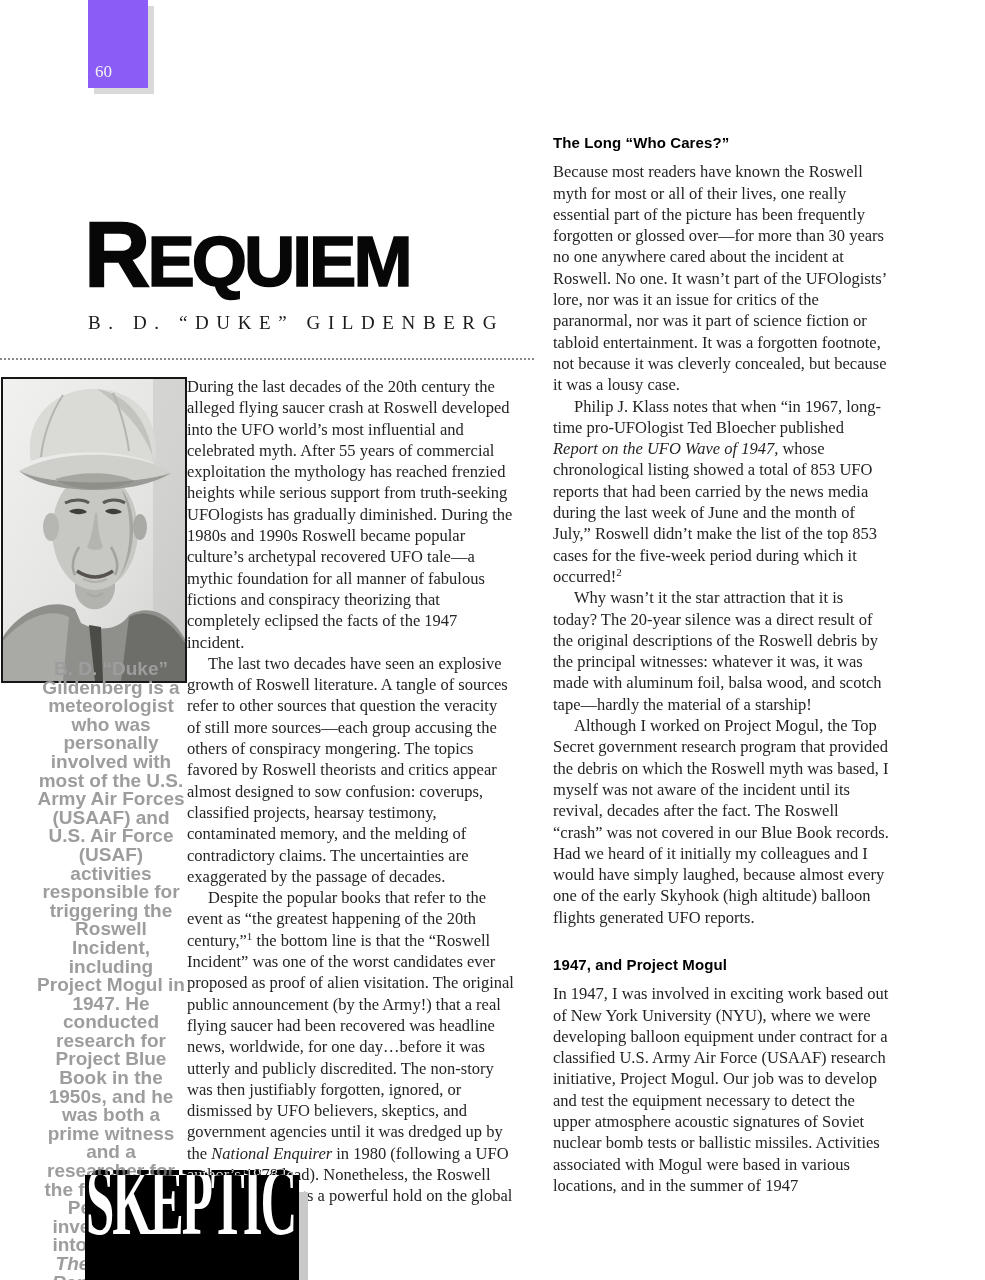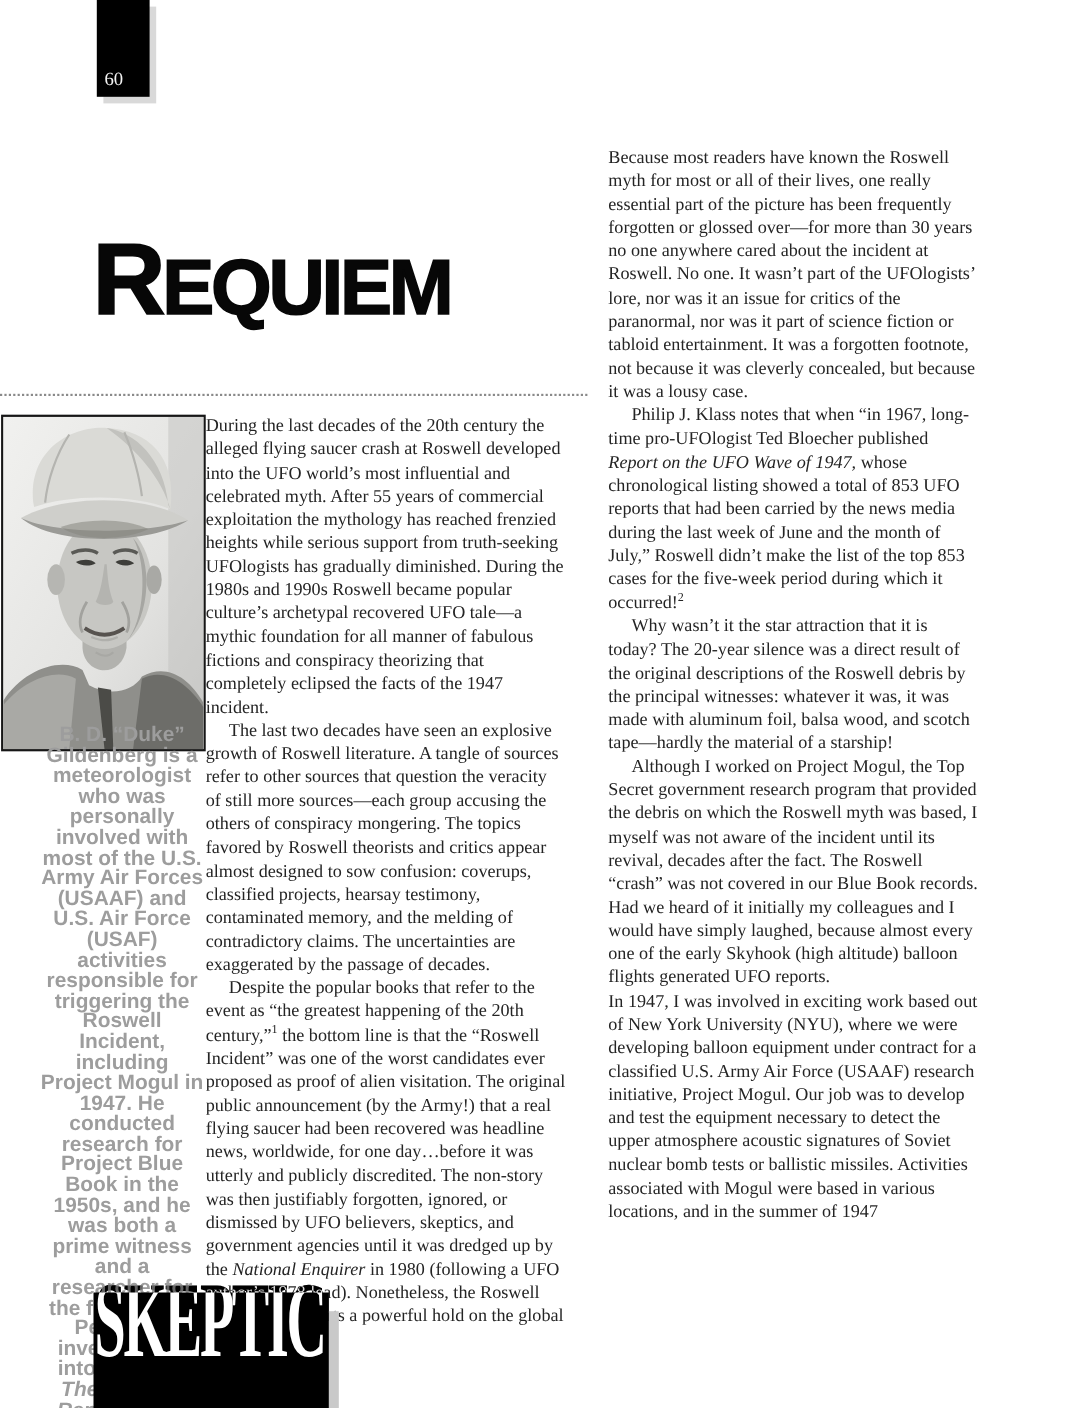--- a/index.html
+++ b/index.html
@@ -4,22 +4,22 @@
 <title>A Roswell Requiem</title>
 <style>
   html,body{margin:0;padding:0;background:#ffffff;}
   .page{
     position:relative;width:985px;height:1280px;background:#ffffff;
     overflow:hidden;isolation:isolate;
     font-family:"Liberation Serif",serif;color:#232323;
   }
 
   
-  .pagenum-box{position:absolute;left:88px;top:0;width:48px;height:88px;
-    background:#000000;box-shadow:6px 6px 0 #d9d9d9;}
+  .pagenum-box{position:absolute;left:88px;top:0;width:60px;height:88px;
+    background:#8b5cf6;box-shadow:6px 6px 0 #d9d9d9;}
   .pagenum-box .num{position:absolute;left:7px;bottom:6px;color:#f4f4f4;
     font-size:17px;font-family:"Liberation Serif",serif;}
 
   
   .title-line{position:absolute;left:84px;line-height:1;white-space:nowrap;
     font-family:"Liberation Sans",sans-serif;font-weight:900;color:#070707;
     letter-spacing:-3px;-webkit-text-stroke:1.5px #070707;}
   .title-line .cap{font-size:92px;}
   .title-line .small{font-size:71px;}
   .tl1{top:127px;}
@@ -70,20 +70,21 @@
 <body>
 
 <div class="page">
 
   <div class="pagenum-box">
     <span class="num">60</span>
   </div>
 
   <div class="title-line tl2"><span class="cap">R</span><span class="small">EQUIEM</span></div>
 
+  <div class="byline">B. D. “DUKE” GILDENBERG</div>
   <div class="divider"></div>
 
   <div class="photo">
     <svg width="182" height="302" viewBox="0 0 182 302">
       <defs>
         <linearGradient id="bg" x1="0" y1="0" x2="1" y2="1">
           <stop offset="0" stop-color="#f1f1ef"></stop>
           <stop offset="0.6" stop-color="#e3e3e1"></stop>
           <stop offset="1" stop-color="#cfcfcd"></stop>
         </linearGradient>
@@ -133,24 +134,26 @@
 
   <div class="caption"><span>B. D. “Duke” Gildenberg is a meteorologist who was personally involved with most of the U.S. Army Air Forces (USAAF) and U.S. Air Force (USAF) activities responsible for triggering the Roswell Incident, including Project Mogul in 1947. He conducted research for Project Blue Book in the 1950s, and he was both a prime witness and a researcher for the final (1997) Pentagon investigation into Roswell, </span><span class="work">The Roswell Report: Case Closed.</span></div>
 
   <div class="col col1">
     <p>During the last decades of the 20th century the alleged flying saucer crash at Roswell developed into the UFO world’s most influential and celebrated myth. After 55 years of commercial exploitation the mythology has reached frenzied heights while serious support from truth-seeking UFOlogists has gradually diminished. During the 1980s and 1990s Roswell became popular culture’s archetypal recovered UFO tale—a mythic foundation for all manner of fabulous fictions and conspiracy theorizing that completely eclipsed the facts of the 1947 incident.</p>
     <p class="indent">The last two decades have seen an explosive growth of Roswell literature. A tangle of sources refer to other sources that question the veracity of still more sources—each group accusing the others of conspiracy mongering. The topics favored by Roswell theorists and critics appear almost designed to sow confusion: coverups, classified projects, hearsay testimony, contaminated memory, and the melding of contradictory claims. The uncertainties are exaggerated by the passage of decades.</p>
     <p class="indent"><span>Despite the popular books that refer to the event as “the greatest happening of the 20th century,”</span><sup>1</sup><span> the bottom line is that the “Roswell Incident” was one of the worst candidates ever proposed as proof of alien visitation. The original public announcement (by the Army!) that a real flying saucer had been recovered was headline news, worldwide, for one day…before it was utterly and publicly discredited. The non-story was then justifiably forgotten, ignored, or dismissed by UFO believers, skeptics, and government agencies until it was dredged up by the </span><span class="ital">National Enquirer</span><span> in 1980 (following a UFO author’s 1978 lead). Nonetheless, the Roswell Incident still exerts a powerful hold on the global imagination.</span></p>
   </div>
 
   <div class="col col2">
+    <h2>The Long “Who Cares?”</h2>
     <p>Because most readers have known the Roswell myth for most or all of their lives, one really essential part of the picture has been frequently forgotten or glossed over—for more than 30 years no one anywhere cared about the incident at Roswell. No one. It wasn’t part of the UFOlogists’ lore, nor was it an issue for critics of the paranormal, nor was it part of science fiction or tabloid entertainment. It was a forgotten footnote, not because it was cleverly concealed, but because it was a lousy case.</p>
     <p class="indent"><span>Philip J. Klass notes that when “in 1967, long-time pro-UFOlogist Ted Bloecher published </span><span class="ital">Report on the UFO Wave of 1947,</span><span> whose chronological listing showed a total of 853 UFO reports that had been carried by the news media during the last week of June and the month of July,” Roswell didn’t make the list of the top 853 cases for the five-week period during which it occurred!</span><sup>2</sup></p>
     <p class="indent">Why wasn’t it the star attraction that it is today? The 20-year silence was a direct result of the original descriptions of the Roswell debris by the principal witnesses: whatever it was, it was made with aluminum foil, balsa wood, and scotch tape—hardly the material of a starship!</p>
     <p class="indent">Although I worked on Project Mogul, the Top Secret government research program that provided the debris on which the Roswell myth was based, I myself was not aware of the incident until its revival, decades after the fact. The Roswell “crash” was not covered in our Blue Book records. Had we heard of it initially my colleagues and I would have simply laughed, because almost every one of the early Skyhook (high altitude) balloon flights generated UFO reports.</p>
+    <h2 class="second">1947, and Project Mogul</h2>
     <p>In 1947, I was involved in exciting work based out of New York University (NYU), where we were developing balloon equipment under contract for a classified U.S. Army Air Force (USAAF) research initiative, Project Mogul. Our job was to develop and test the equipment necessary to detect the upper atmosphere acoustic signatures of Soviet nuclear bomb tests or ballistic missiles. Activities associated with Mogul were based in various locations, and in the summer of 1947</p>
   </div>
 
   <div class="footer-box"></div>
   <div class="footer-box-shadow"></div>
   <div class="skeptic">SKEPTIC</div>
 
 </div>
 
 </body></html>

